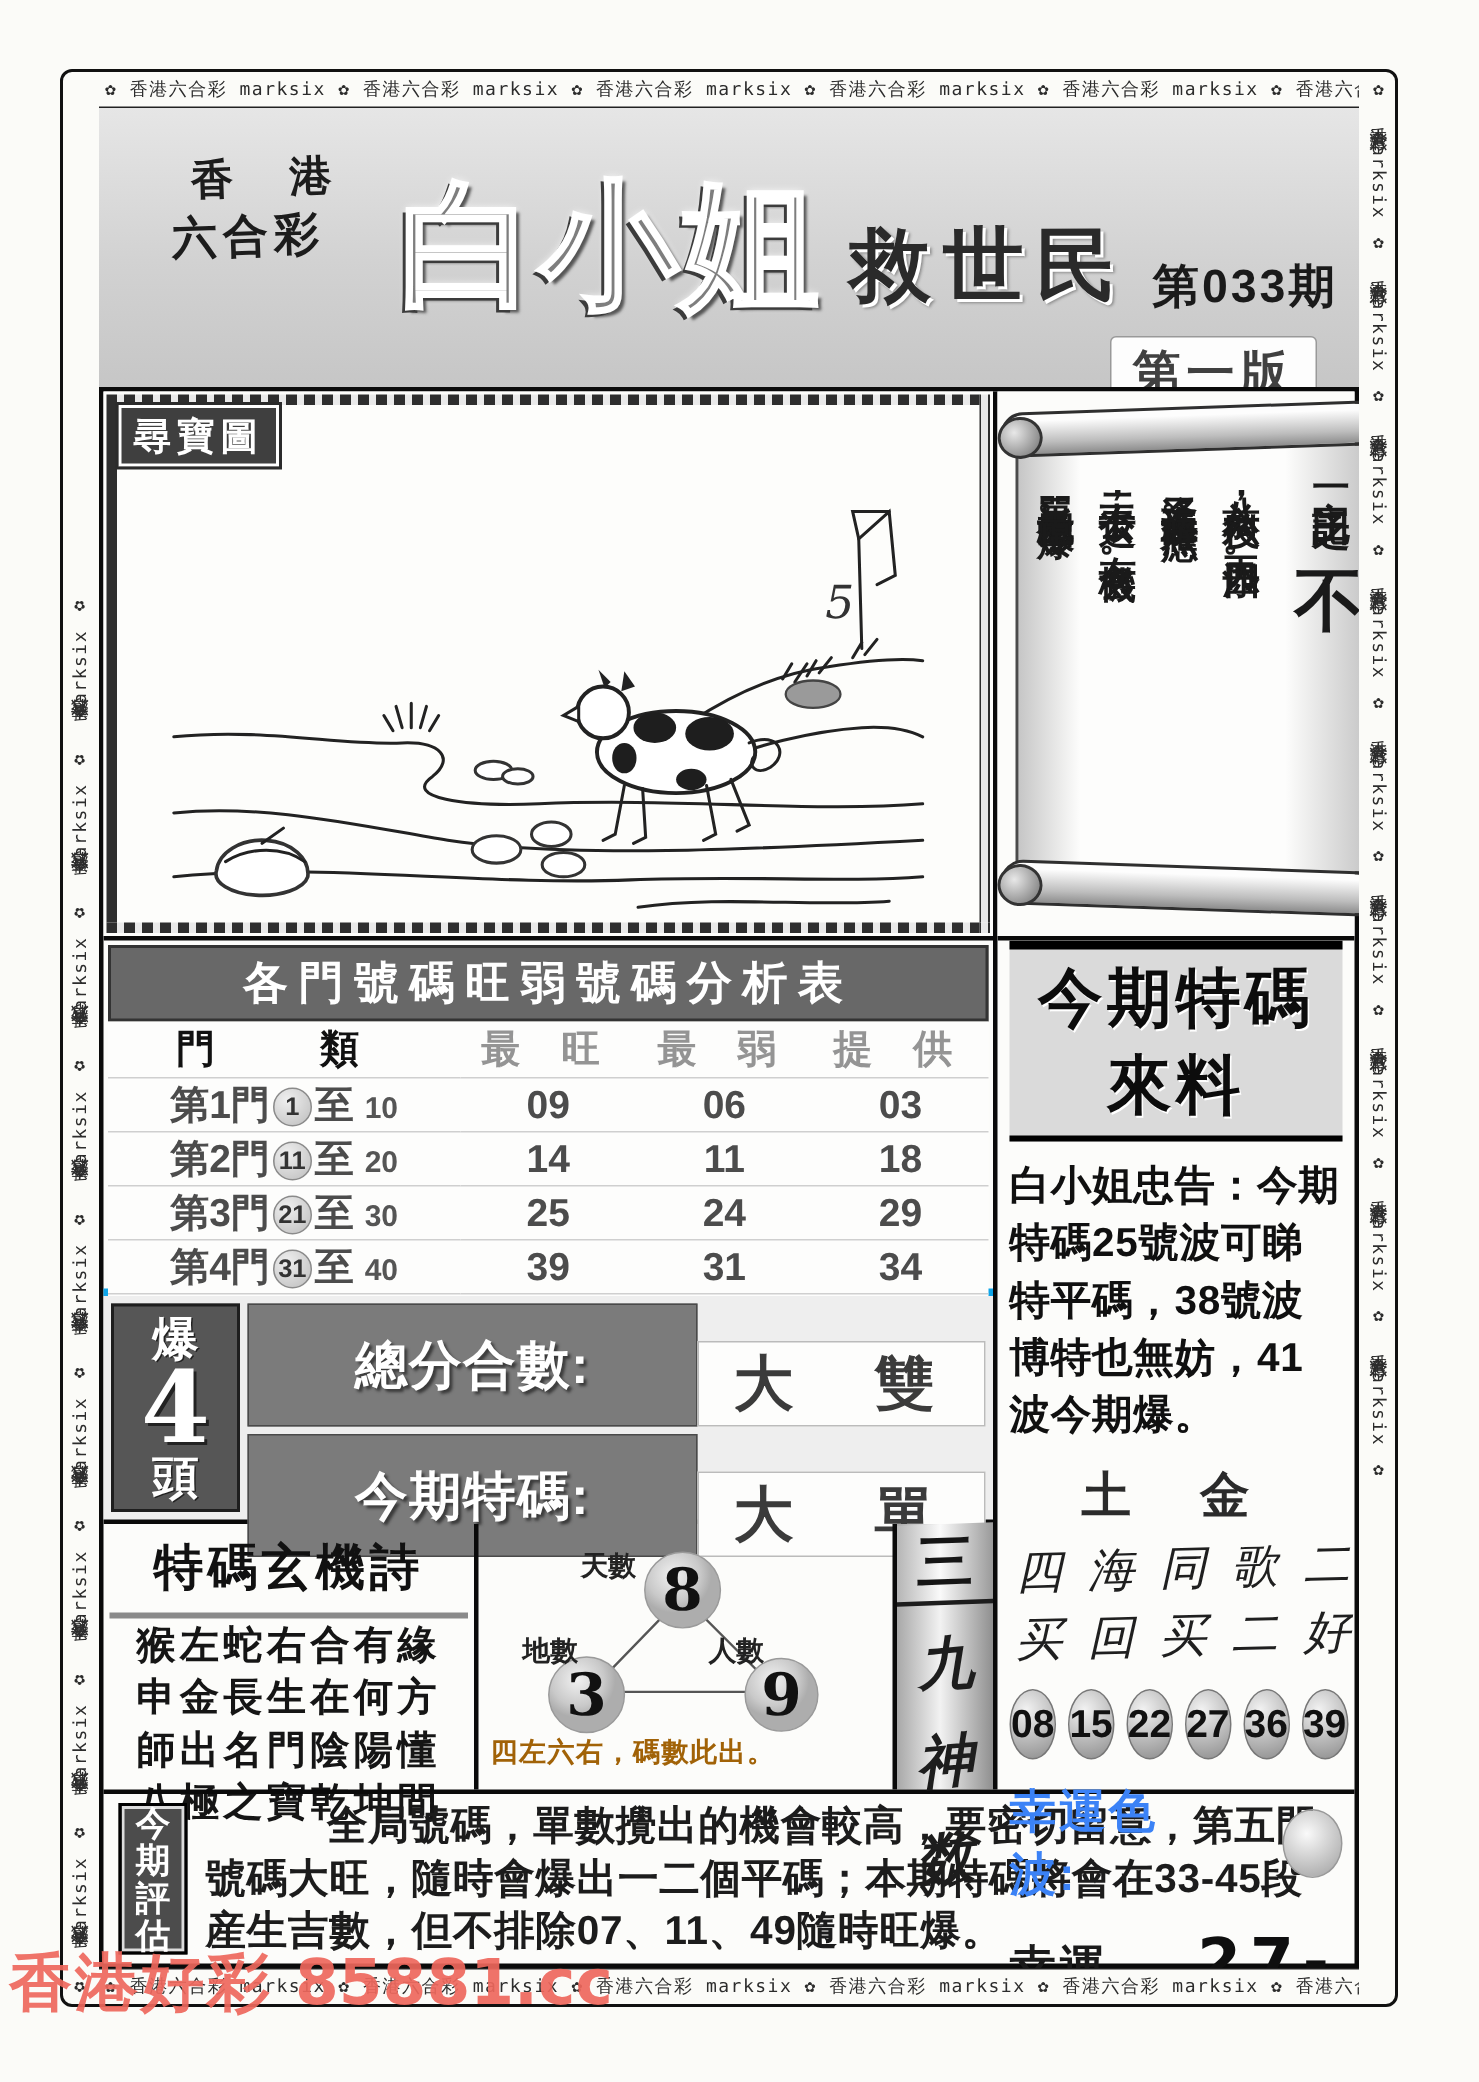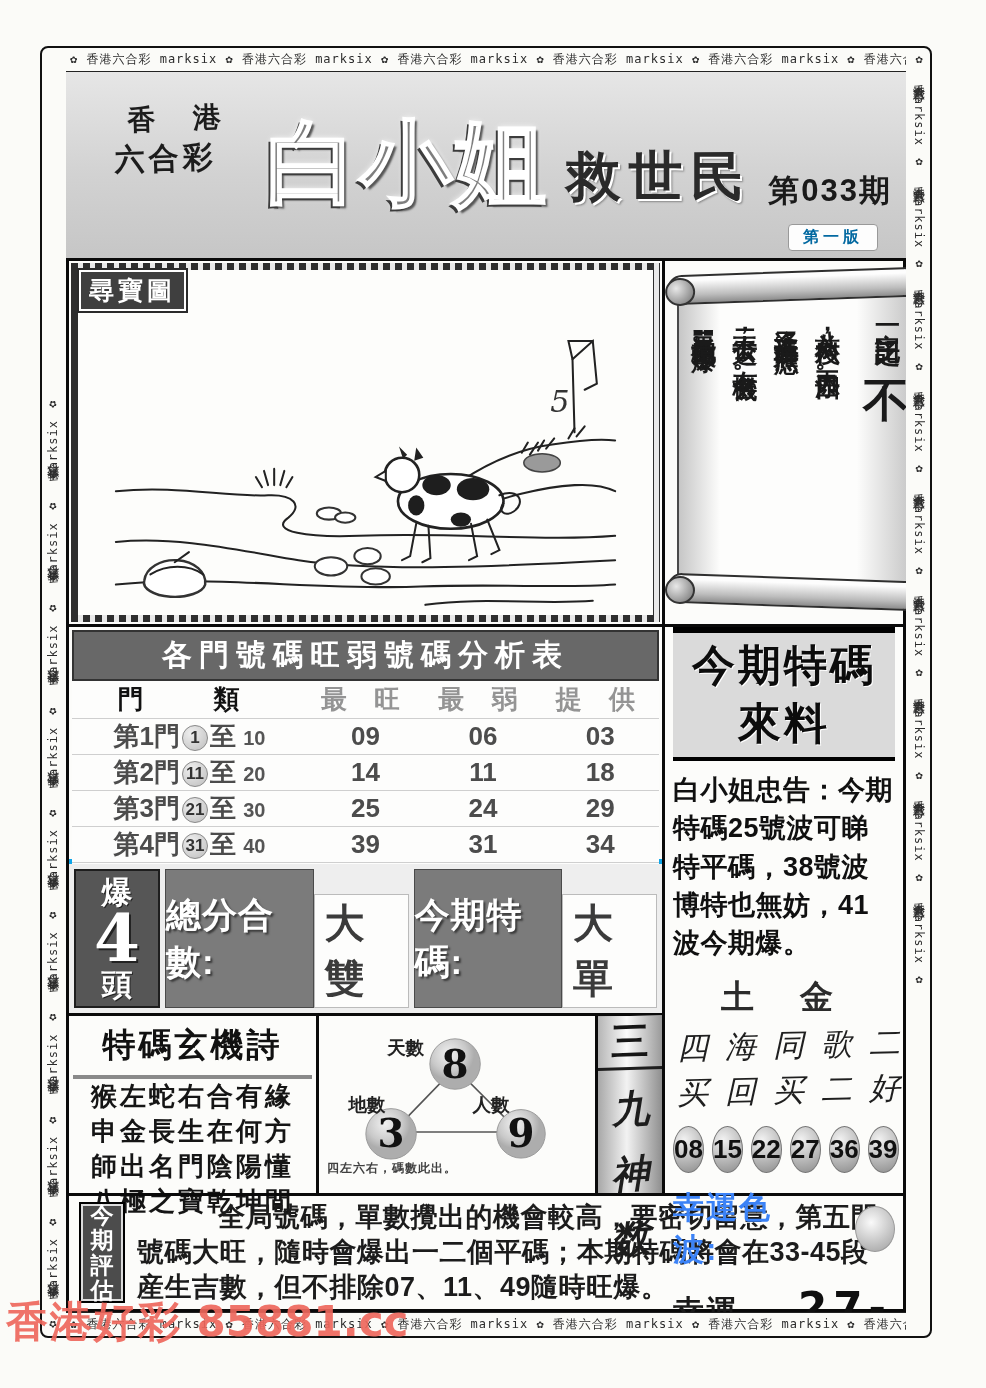--- a/index.html
+++ b/index.html
@@ -26,21 +26,21 @@
   .brand .b1 { font-size:28px; letter-spacing:14px; margin-left:14px;}
   .brand .b2 { font-size:30px; letter-spacing:4px;}
   .titlewrap { position:absolute; left:200px; top:30px; white-space:nowrap;}
   .title-main { font-size:92px; font-weight:900; color:#7e7e7e; letter-spacing:2px;
                 -webkit-text-stroke:2px #ffffff;
                 text-shadow:-3px 3px 0 #3c3c3c, 3px 3px 2px #555, 0 0 6px #fff; }
   .title-sub { font-size:54px; font-weight:900; color:#2a2a2a; letter-spacing:8px; margin-left:14px;
                text-shadow:2px 2px 0 #fff, 3px 3px 2px #888;}
   .issue { position:absolute; right:14px; top:98px; font-size:31px; font-weight:900; color:#1a1a1a; letter-spacing:2px;}
   .edition { position:absolute; right:28px; top:152px; background:#fdfdfd; border:1px solid #999; border-radius:4px;
-             font-size:16px; font-weight:900; color:#0369a1; padding:2px 14px; letter-spacing:4px;}
+             font-size:32px; font-weight:900; color:#404040; padding:2px 14px; letter-spacing:4px;}
 
   
   .mainbox { flex:1; border:3px solid #0a0a0a; display:flex; flex-direction:column; background:#fcfcfa; min-height:0;}
   .cols { flex:1; display:flex; min-height:0;}
   .col-left { width:596px; border-right:3px solid #0a0a0a; display:flex; flex-direction:column;}
   .col-right { flex:1; display:flex; flex-direction:column; position:relative; min-width:0;}
 
   
   .picblock { height:366px; border-bottom:3px solid #0a0a0a; position:relative; background:#fdfdfb; overflow:hidden;}
   .picframe { position:absolute; inset:2px; border:7px solid transparent;
@@ -63,39 +63,39 @@
           background:radial-gradient(circle at 35% 30%, #efefef,#bdbdbd); border:1px solid #8a8a8a;
           font-size:17px; color:#333; text-align:center; vertical-align:2px; margin:0 2px; padding:0 2px;}
   .tonum { font-size:20px; color:#555; font-weight:700;}
 
   
   .burst { height:152px; border-bottom:3px solid #0a0a0a; display:flex; gap:5px; padding:5px; background:#eee;}
   .burst-left { width:86px; background:#565656; border:2px solid #1e1e1e; color:#fff; display:flex; flex-direction:column;
                 align-items:center; justify-content:center; line-height:0.95;}
   .burst-left .bl1,.burst-left .bl3 { font-size:31px; font-weight:900; text-shadow:1px 1px 0 #222;}
   .burst-left .bl2 { font-size:66px; font-weight:900; font-family:"DejaVu Serif", serif; text-shadow:2px 2px 0 #222;}
-  .burst-right { flex:1; display:flex; flex-direction:row; gap:5px;}
+  .burst-right { flex:1; display:flex; flex-direction:column; gap:5px;}
   .burst-row { flex:1; display:flex; gap:0;}
   .burst-label { flex:0 0 61%; background:#7b7b7b; border:1px solid #4a4a4a; color:#fff; display:flex; align-items:center;
                  justify-content:center; font-size:35px; font-weight:900; letter-spacing:1px;
                  text-shadow:2px 2px 2px #3a3a3a;}
   .burst-value { flex:1; background:#fdfdfc; border:1px solid #bbb; display:flex; align-items:center; justify-content:center;
                  font-size:40px; font-weight:900; color:#3b3b3b; letter-spacing:20px; padding-left:10px;
                  font-family:"DejaVu Serif", serif;margin-top:25px;}
 
   
   .poemrow { flex:1; display:flex; min-height:0;}
   .poembox { width:250px; border-right:3px solid #0a0a0a; display:flex; flex-direction:column; padding:2px 4px;}
   .poem-title { font-size:33px; font-weight:900; color:#111; text-align:center; letter-spacing:3px;
                 border-bottom:4px solid #8a8a8a; padding:5px 0 7px;}
   .poem-lines { flex:1; display:flex; flex-direction:column; justify-content:space-evenly;}
   .poem-line { font-size:26px; font-weight:900; color:#151515; text-align:center; letter-spacing:3px; white-space:nowrap;}
   .tribox { flex:1; border-right:3px solid #0a0a0a; position:relative; display:flex; flex-direction:column; padding:2px;justify-content:center;}
   .trisvg { width:100%; height:128px;}
-  .tricap { font-size:12px; font-weight:900; color:#404040; line-height:1.25; padding-left:6px; letter-spacing:1px;}
+  .tricap { font-size:18px; font-weight:900; color:#a16207; line-height:1.25; padding-left:6px; letter-spacing:1px;}
   .stripbox { width:64px; display:flex; flex-direction:column; align-items:center;
               background:linear-gradient(90deg,#a8a8a8,#f2f2f2 45%,#8f8f8f); }
   .strip-top { width:100%; height:56px; border-bottom:3px solid #1d1d1d; display:flex; align-items:center; justify-content:center;
                background:linear-gradient(90deg,#b5b5b5,#fafafa 45%,#9a9a9a);
                font-family:"DejaVu Serif", serif; font-size:38px; font-weight:900; color:#161616; transform:skewY(-2deg);}
   .strip-char { font-family:"DejaVu Serif", serif; font-size:38px; font-weight:700; color:#1d1d1d; margin-top:14px;
                 transform:rotate(-5deg); font-style:italic;}
 
   
   .scrollblock { height:366px; border-bottom:3px solid #0a0a0a; position:relative; background:#fcfcfa;}

